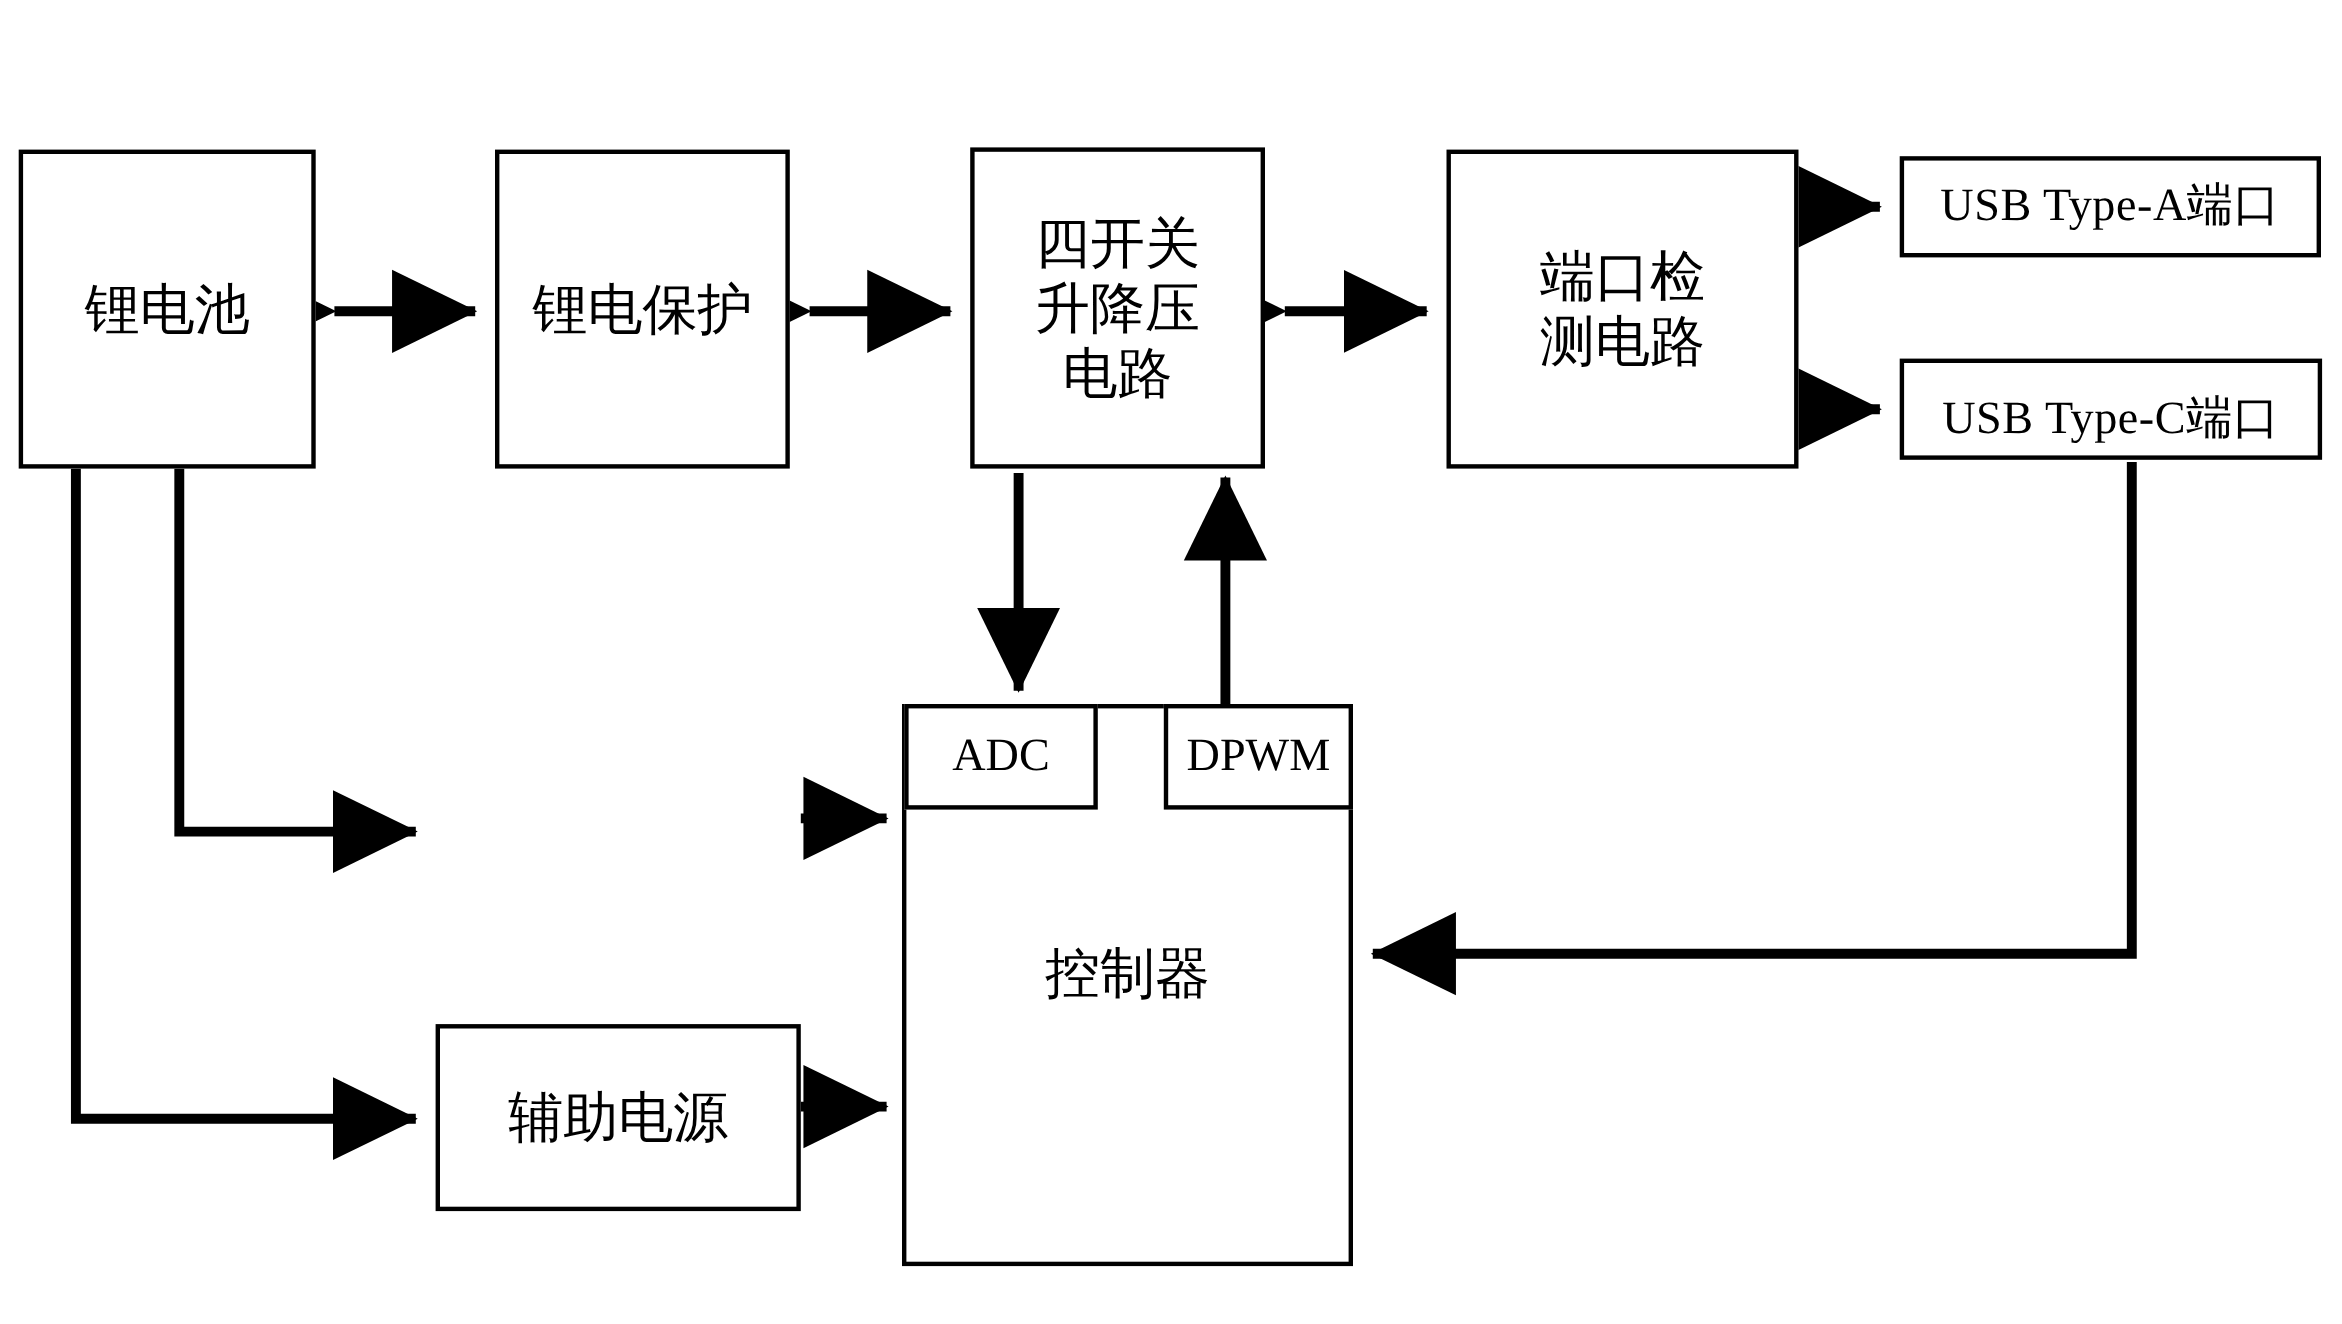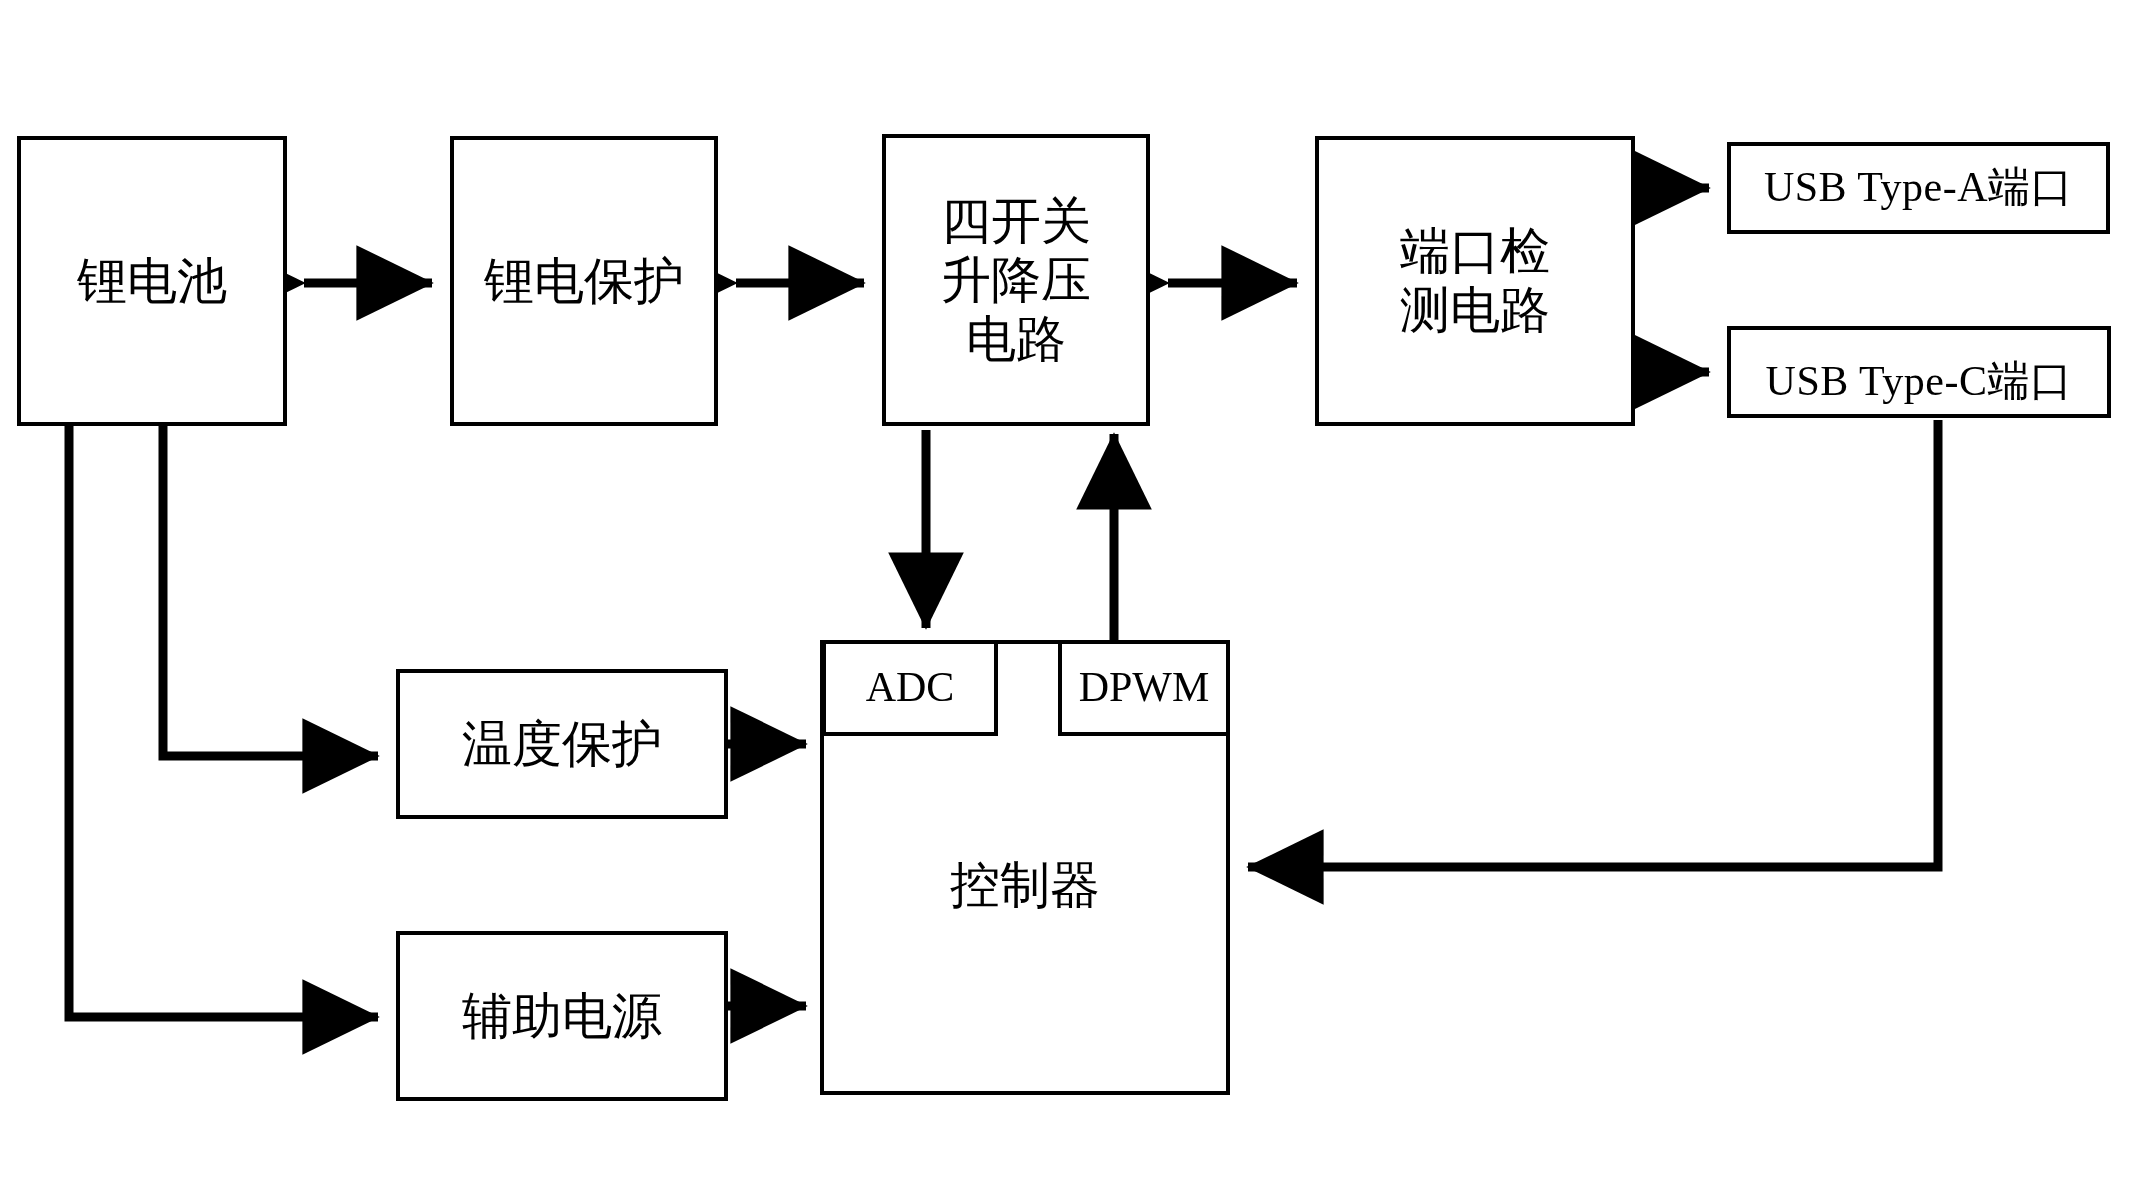--- a/index.html
+++ b/index.html
@@ -58,21 +58,21 @@
 
   #blk-usb-c      { left: 1727px; top: 326px;  width: 384px; height: 92px; }
   #blk-usb-c .lbl { font-size: 42px; letter-spacing: 0.5px; margin-top: 20px; }
 
   #blk-temp-protect      { left: 396px;  top: 669px;  width: 332px; height: 150px; }
   #blk-temp-protect .lbl { font-size: 50px; }
 
   #blk-aux-power      { left: 396px;  top: 931px;  width: 332px; height: 170px; }
   #blk-aux-power .lbl { font-size: 50px; }
 
-  #blk-controller      { left: 820px;  top: 640px;  width: 410px; height: 455px; }
+  #blk-controller      { left: 820px;  top: 640px;  width: 410px; height: 511px; }
   #blk-controller .lbl { font-size: 50px; position: absolute; left: 0; right: 0; top: 212px; }
 
   #blk-adc      { left: 822px;  top: 640px;  width: 176px; height: 96px; z-index: 4; }
   #blk-adc .lbl { font-size: 42px; }
 
   #blk-dpwm      { left: 1058px; top: 640px;  width: 172px; height: 96px; z-index: 4; }
   #blk-dpwm .lbl { font-size: 42px; }
 </style>
 </head>
 <body>
@@ -137,23 +137,20 @@
   </div>
 
   <div class="blk" id="blk-usb-a">
     <span class="lbl">USB Type-A端口</span>
   </div>
 
   <div class="blk" id="blk-usb-c">
     <span class="lbl">USB Type-C端口</span>
   </div>
 
-  <div class="blk" id="blk-temp-protect">
-    <span class="lbl">温度保护</span>
-  </div>
 
   <div class="blk" id="blk-aux-power">
     <span class="lbl">辅助电源</span>
   </div>
 
   <div class="blk" id="blk-controller">
     <span class="lbl">控制器</span>
   </div>
 
   <div class="blk" id="blk-adc">

